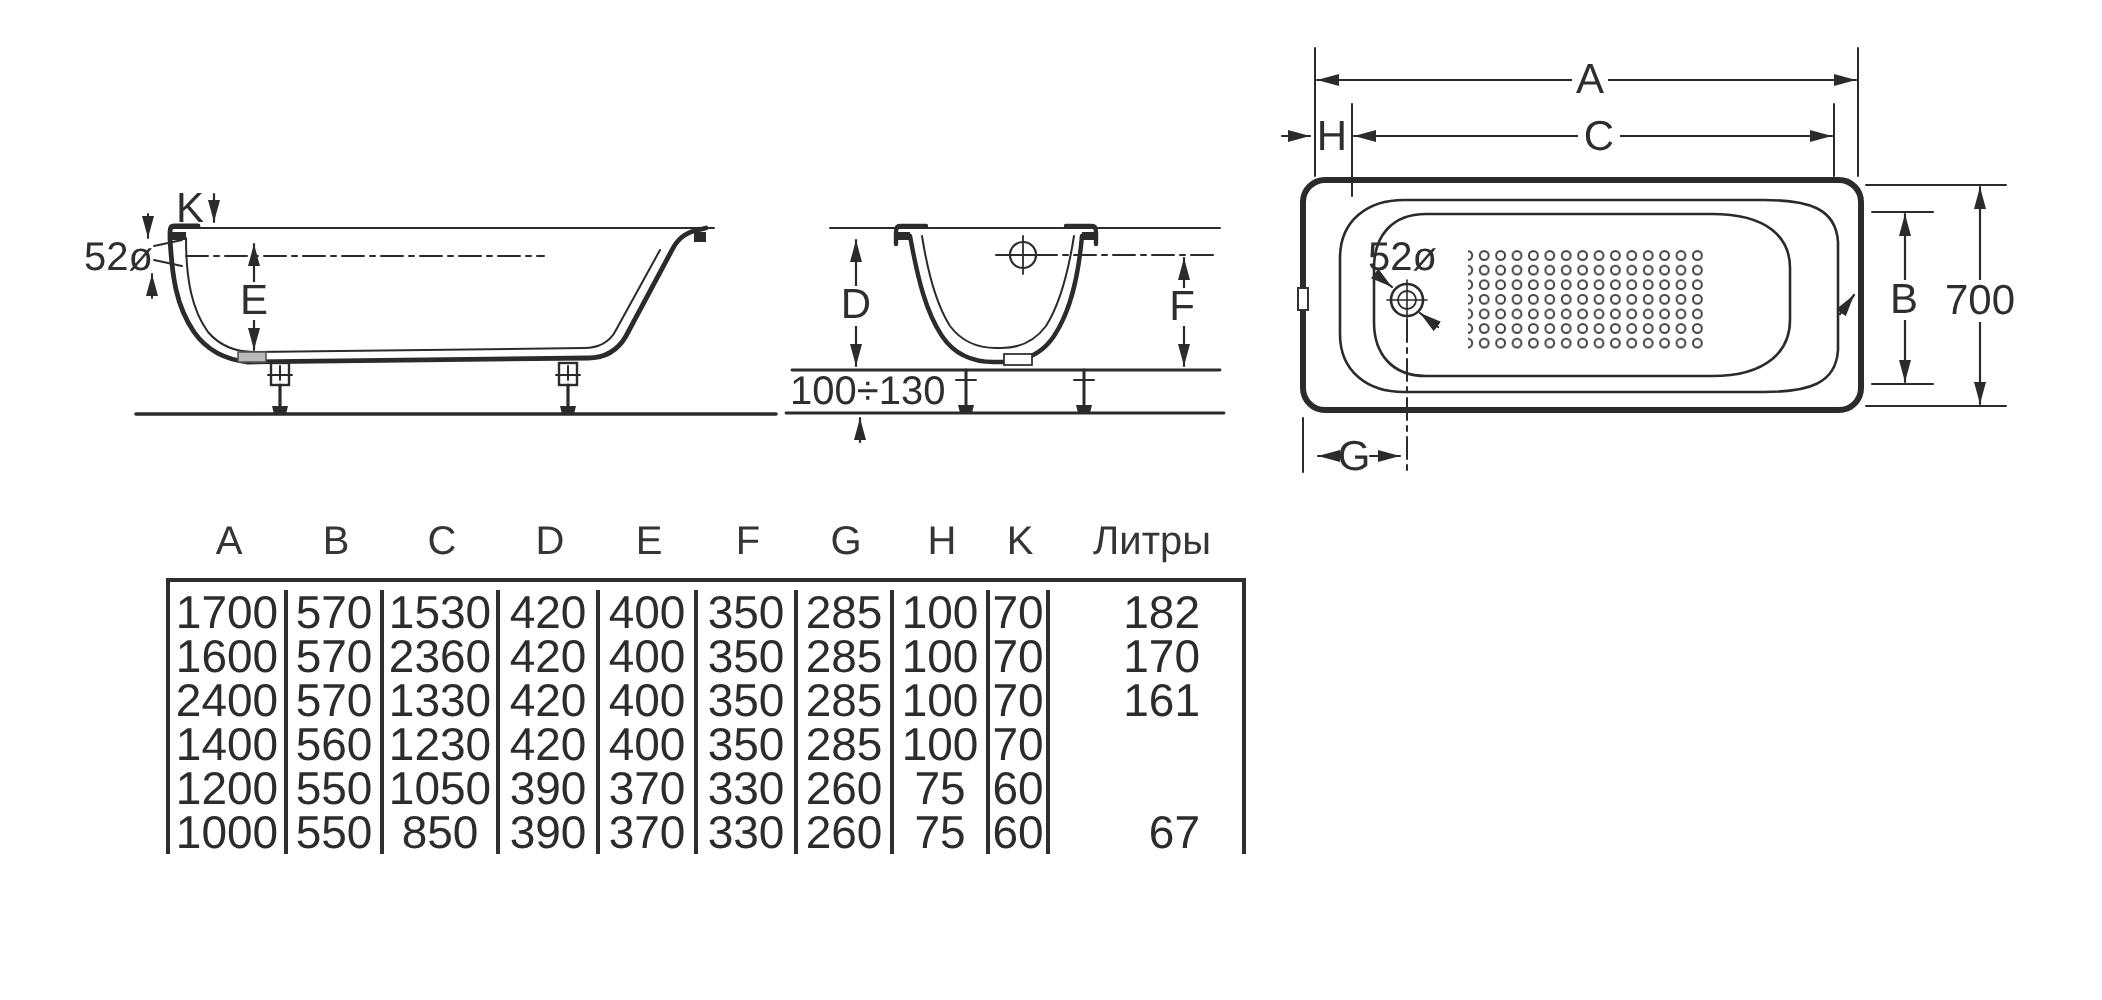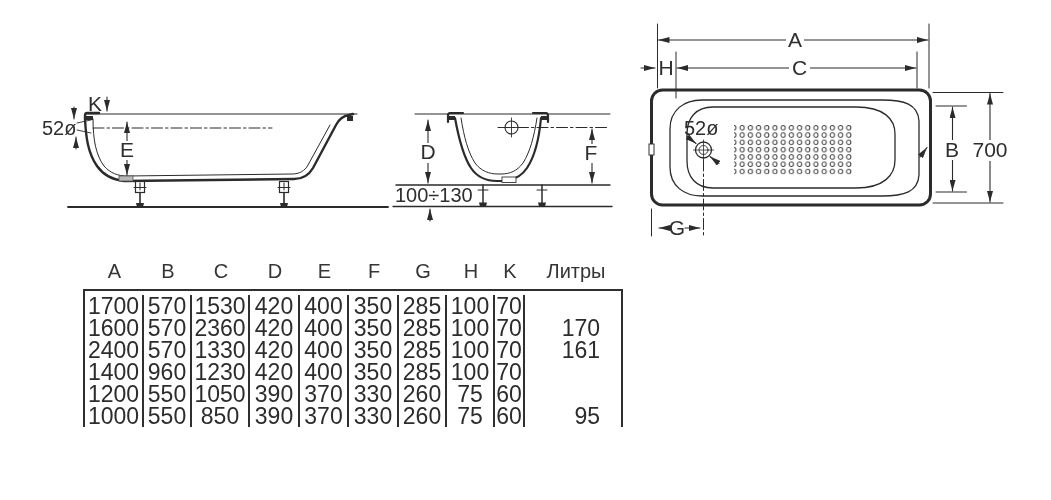--- a/index.html
+++ b/index.html
@@ -193,20 +193,21 @@
         <div class="row">
           <div class="cell c0">1700</div>
           <div class="cell c1">570</div>
           <div class="cell c2">1530</div>
           <div class="cell c3">420</div>
           <div class="cell c4">400</div>
           <div class="cell c5">350</div>
           <div class="cell c6">285</div>
           <div class="cell c7">100</div>
           <div class="cell c8">70</div>
+          <div class="cell c9">182</div>
         </div>
         <div class="row">
           <div class="cell c0">1600</div>
           <div class="cell c1">570</div>
           <div class="cell c2">2360</div>
           <div class="cell c3">420</div>
           <div class="cell c4">400</div>
           <div class="cell c5">350</div>
           <div class="cell c6">285</div>
           <div class="cell c7">100</div>
@@ -220,21 +221,21 @@
           <div class="cell c3">420</div>
           <div class="cell c4">400</div>
           <div class="cell c5">350</div>
           <div class="cell c6">285</div>
           <div class="cell c7">100</div>
           <div class="cell c8">70</div>
           <div class="cell c9">161</div>
         </div>
         <div class="row">
           <div class="cell c0">1400</div>
-          <div class="cell c1">960</div>
+          <div class="cell c1">560</div>
           <div class="cell c2">1230</div>
           <div class="cell c3">420</div>
           <div class="cell c4">400</div>
           <div class="cell c5">350</div>
           <div class="cell c6">285</div>
           <div class="cell c7">100</div>
           <div class="cell c8">70</div>
         </div>
         <div class="row">
           <div class="cell c0">1200</div>
@@ -250,18 +251,18 @@
         <div class="row">
           <div class="cell c0">1000</div>
           <div class="cell c1">550</div>
           <div class="cell c2">850</div>
           <div class="cell c3">390</div>
           <div class="cell c4">370</div>
           <div class="cell c5">330</div>
           <div class="cell c6">260</div>
           <div class="cell c7">75</div>
           <div class="cell c8">60</div>
-          <div class="cell c9">95</div>
+          <div class="cell c9">67</div>
         </div>
       </div>
   </div>
 
 </div>
 
 </body></html>

